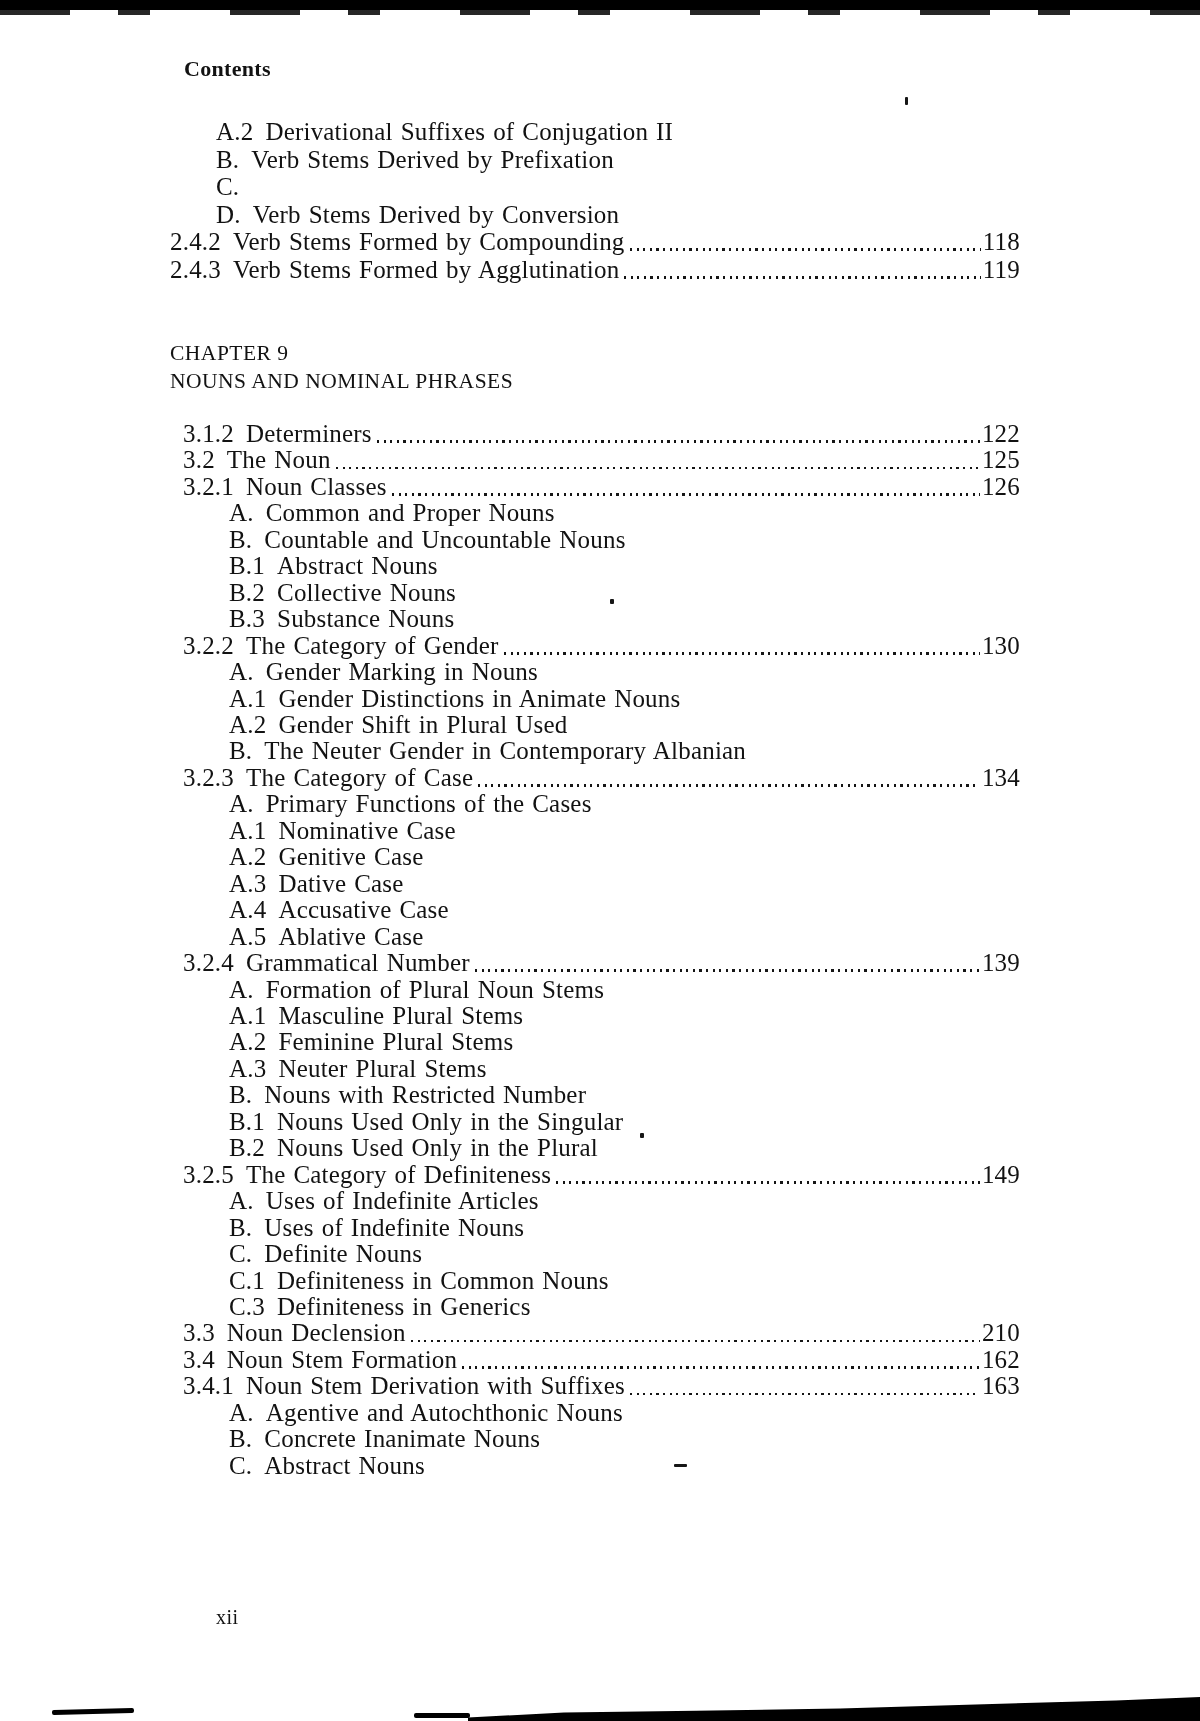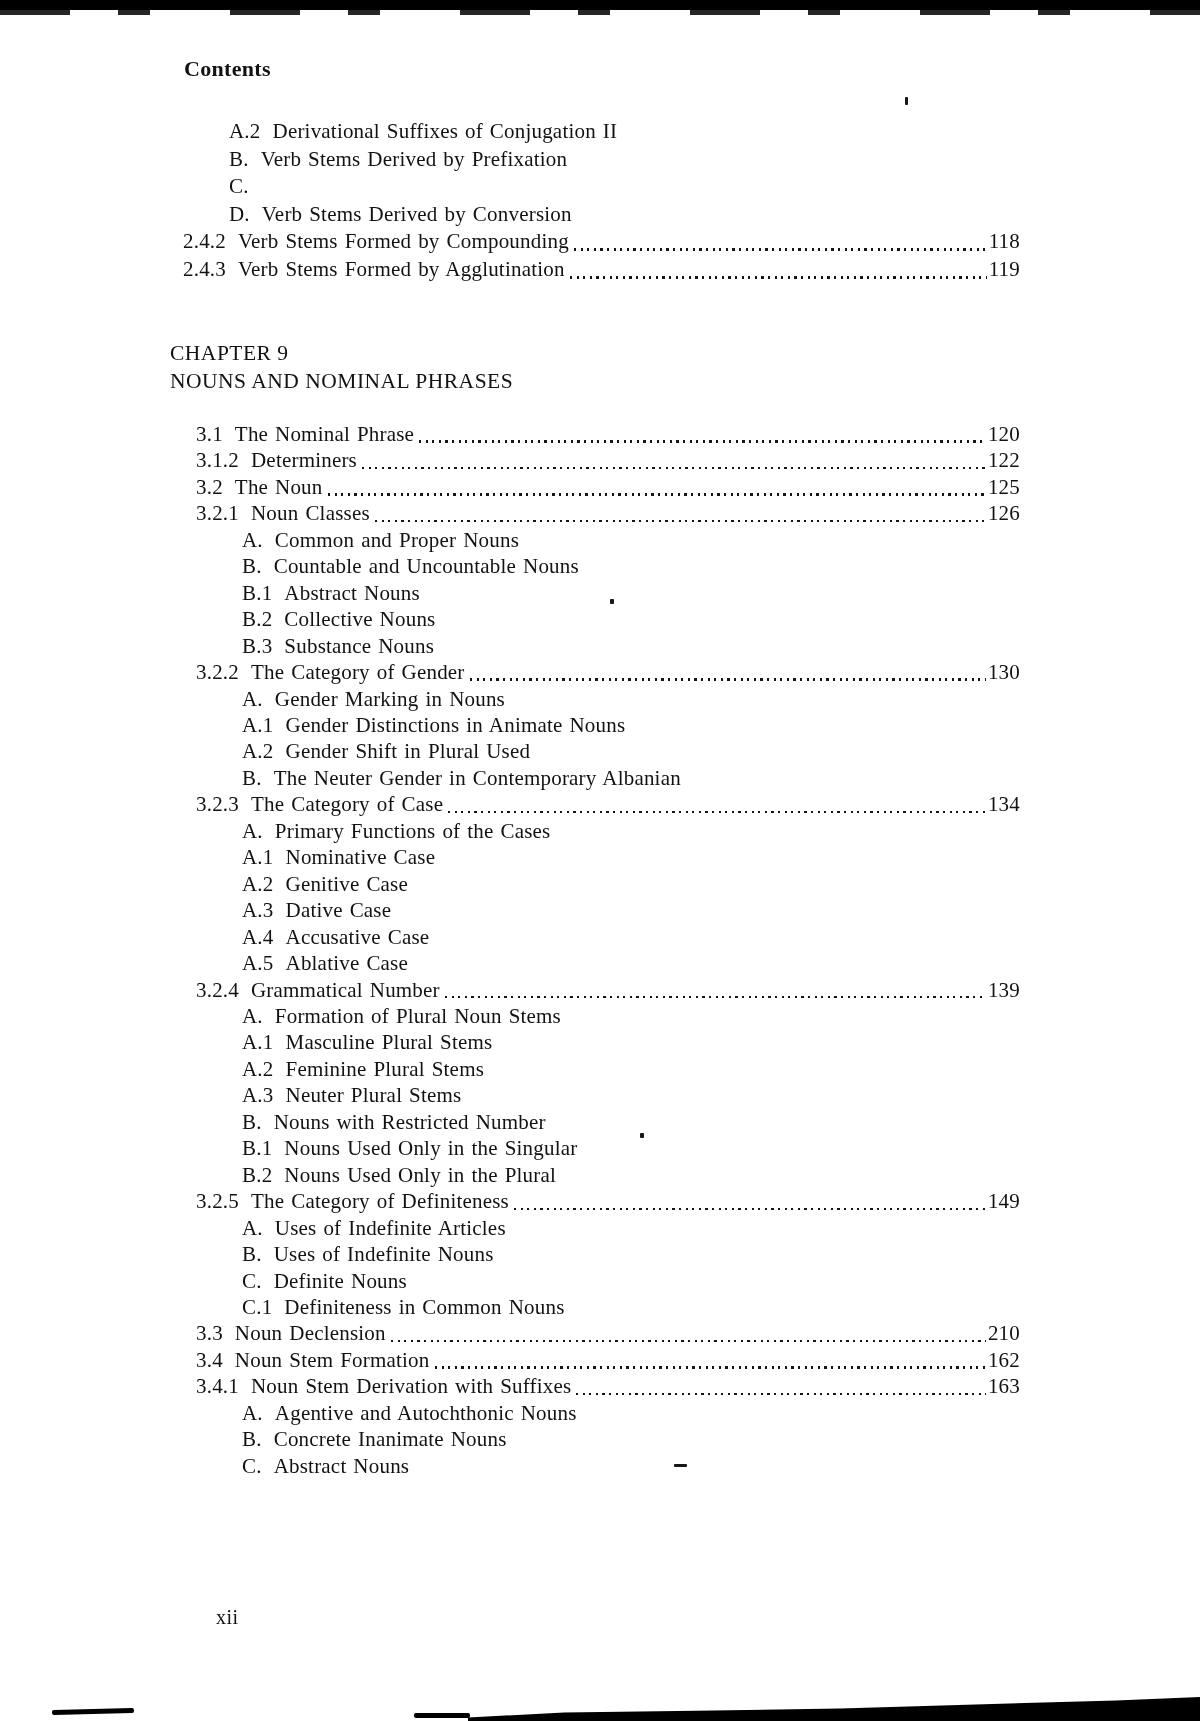--- a/index.html
+++ b/index.html
@@ -59,25 +59,24 @@
   }
 
   .toc-block { position: absolute; }
   .block1 { left: 170px; top: 118px; width: 850px; }
   .block1 .toc-row { line-height: 27.5px; }
   .block2 { left: 183px; top: 421px; width: 837px; }
   .block2 .toc-row { line-height: 26.45px; }
 
   .toc-row {
     display: flex;
-    font-size: 21px;
+    font-size: 25px;
     letter-spacing: 0.2px;
     word-spacing: 1.5px;
     white-space: nowrap;
-    margin-left: 13px;
   }
   .toc-row .num { margin-right: 12px; }
   .toc-row.indent { padding-left: 46px; }
   .toc-row .dots {
     flex: 1;
     align-self: flex-end;
     height: 2.6px;
     margin: 0 2px 4.5px 5px;
     background: repeating-linear-gradient(to right, #151515 0 2.2px, transparent 2.2px 6.6px);
   }
@@ -137,26 +136,20 @@
       </div>
     </section>
 
   <div class="chapter-heading">
     <div>CHAPTER 9</div>
     <div>NOUNS AND NOMINAL PHRASES</div>
   </div>
 
   <section class="toc-block block2">
       <div class="toc-row">
-        <span class="num">3.1</span>
-        <span class="title">The Nominal Phrase</span>
-        <span class="dots"></span>
-        <span class="pg">120</span>
-      </div>
-      <div class="toc-row">
         <span class="num">3.1.2</span>
         <span class="title">Determiners</span>
         <span class="dots"></span>
         <span class="pg">122</span>
       </div>
       <div class="toc-row">
         <span class="num">3.2</span>
         <span class="title">The Noun</span>
         <span class="dots"></span>
         <span class="pg">125</span>
@@ -287,20 +280,24 @@
         <span class="num">B.</span>
         <span class="title">Uses of Indefinite Nouns</span>
       </div>
       <div class="toc-row indent">
         <span class="num">C.</span>
         <span class="title">Definite Nouns</span>
       </div>
       <div class="toc-row indent">
         <span class="num">C.1</span>
         <span class="title">Definiteness in Common Nouns</span>
+      </div>
+      <div class="toc-row indent">
+        <span class="num">C.3</span>
+        <span class="title">Definiteness in Generics</span>
       </div>
       <div class="toc-row">
         <span class="num">3.3</span>
         <span class="title">Noun Declension</span>
         <span class="dots"></span>
         <span class="pg">210</span>
       </div>
       <div class="toc-row">
         <span class="num">3.4</span>
         <span class="title">Noun Stem Formation</span>

